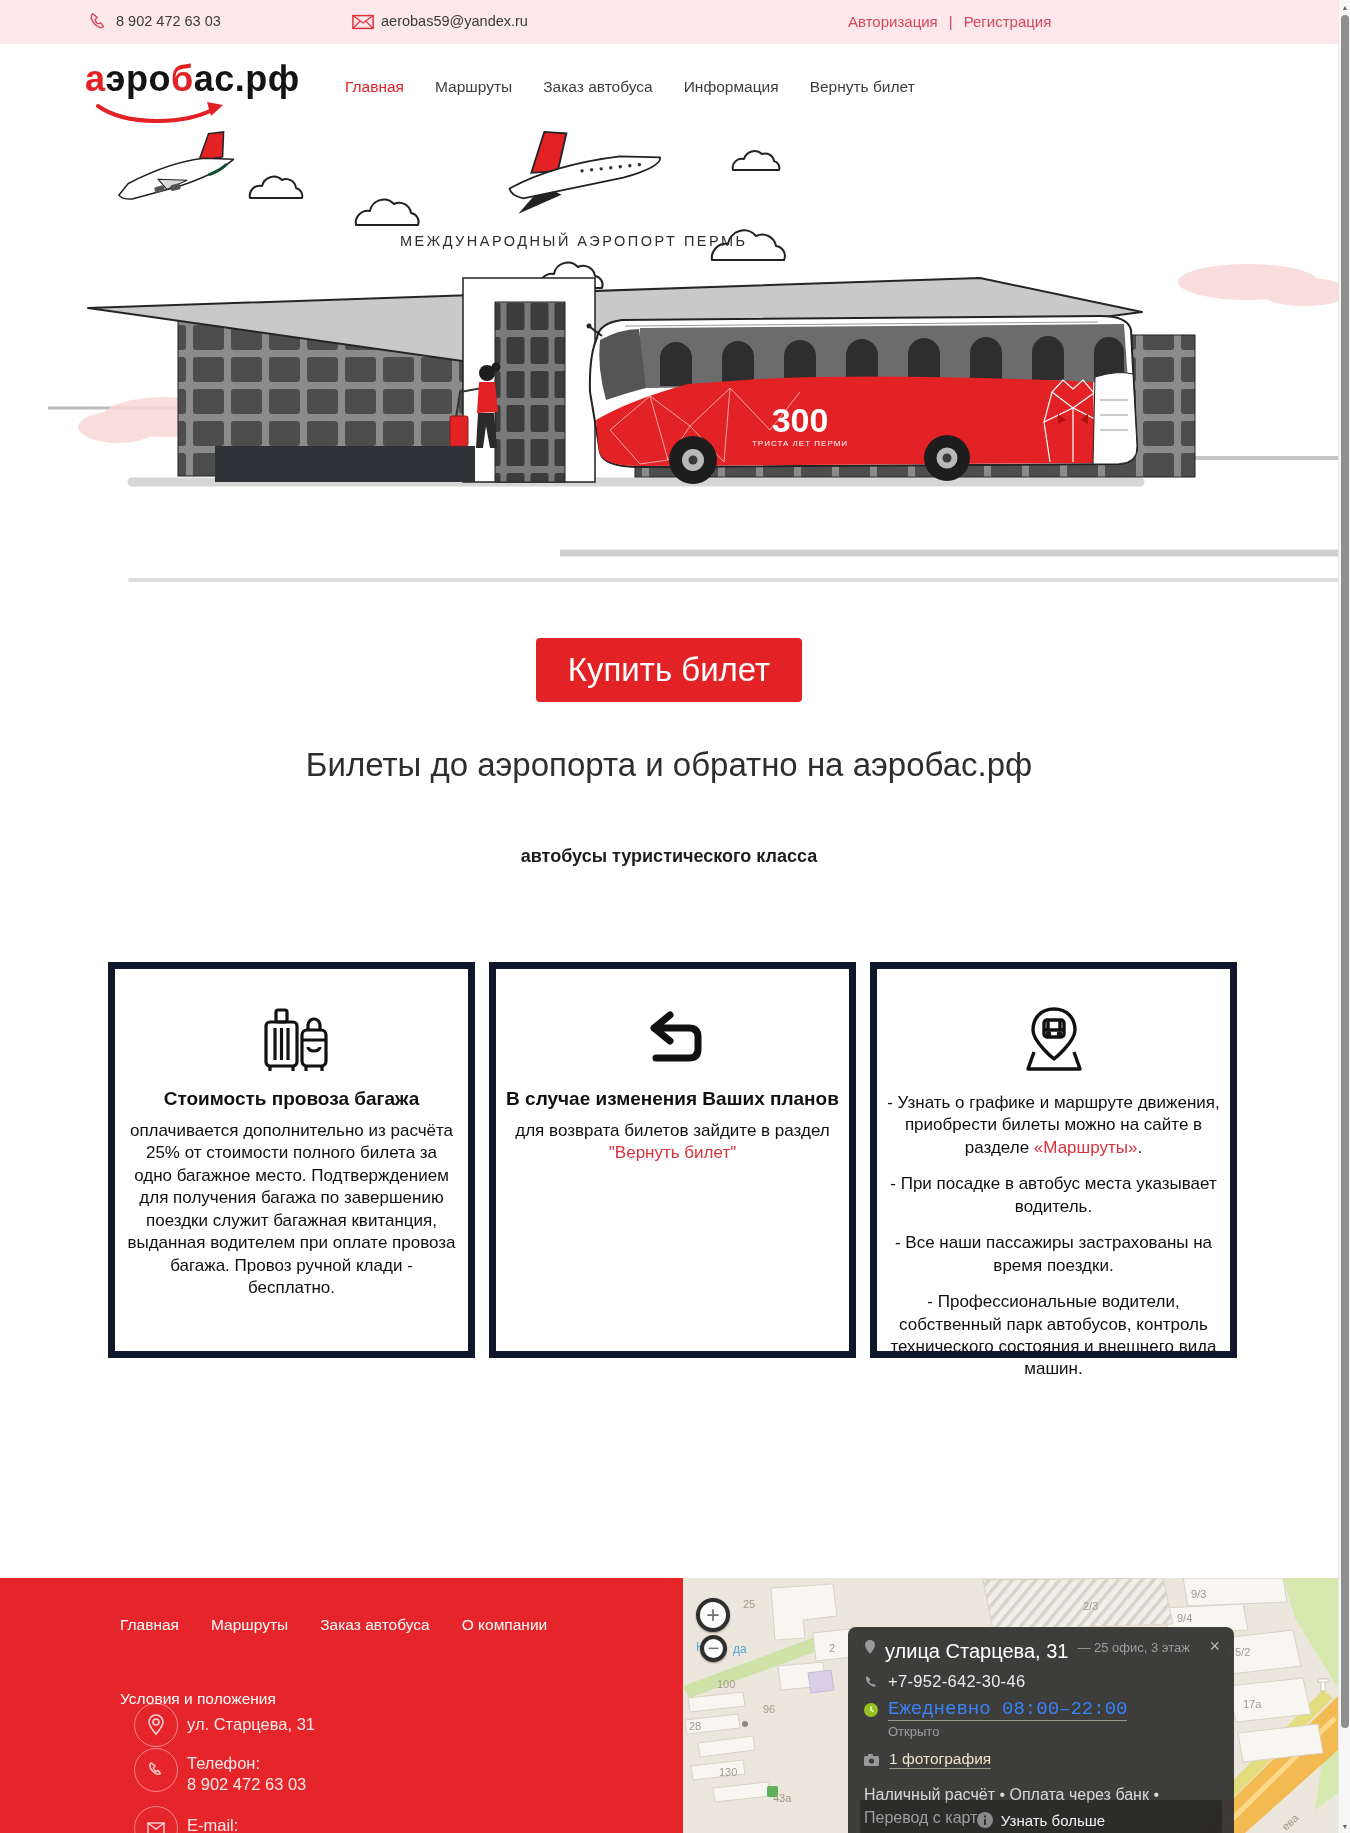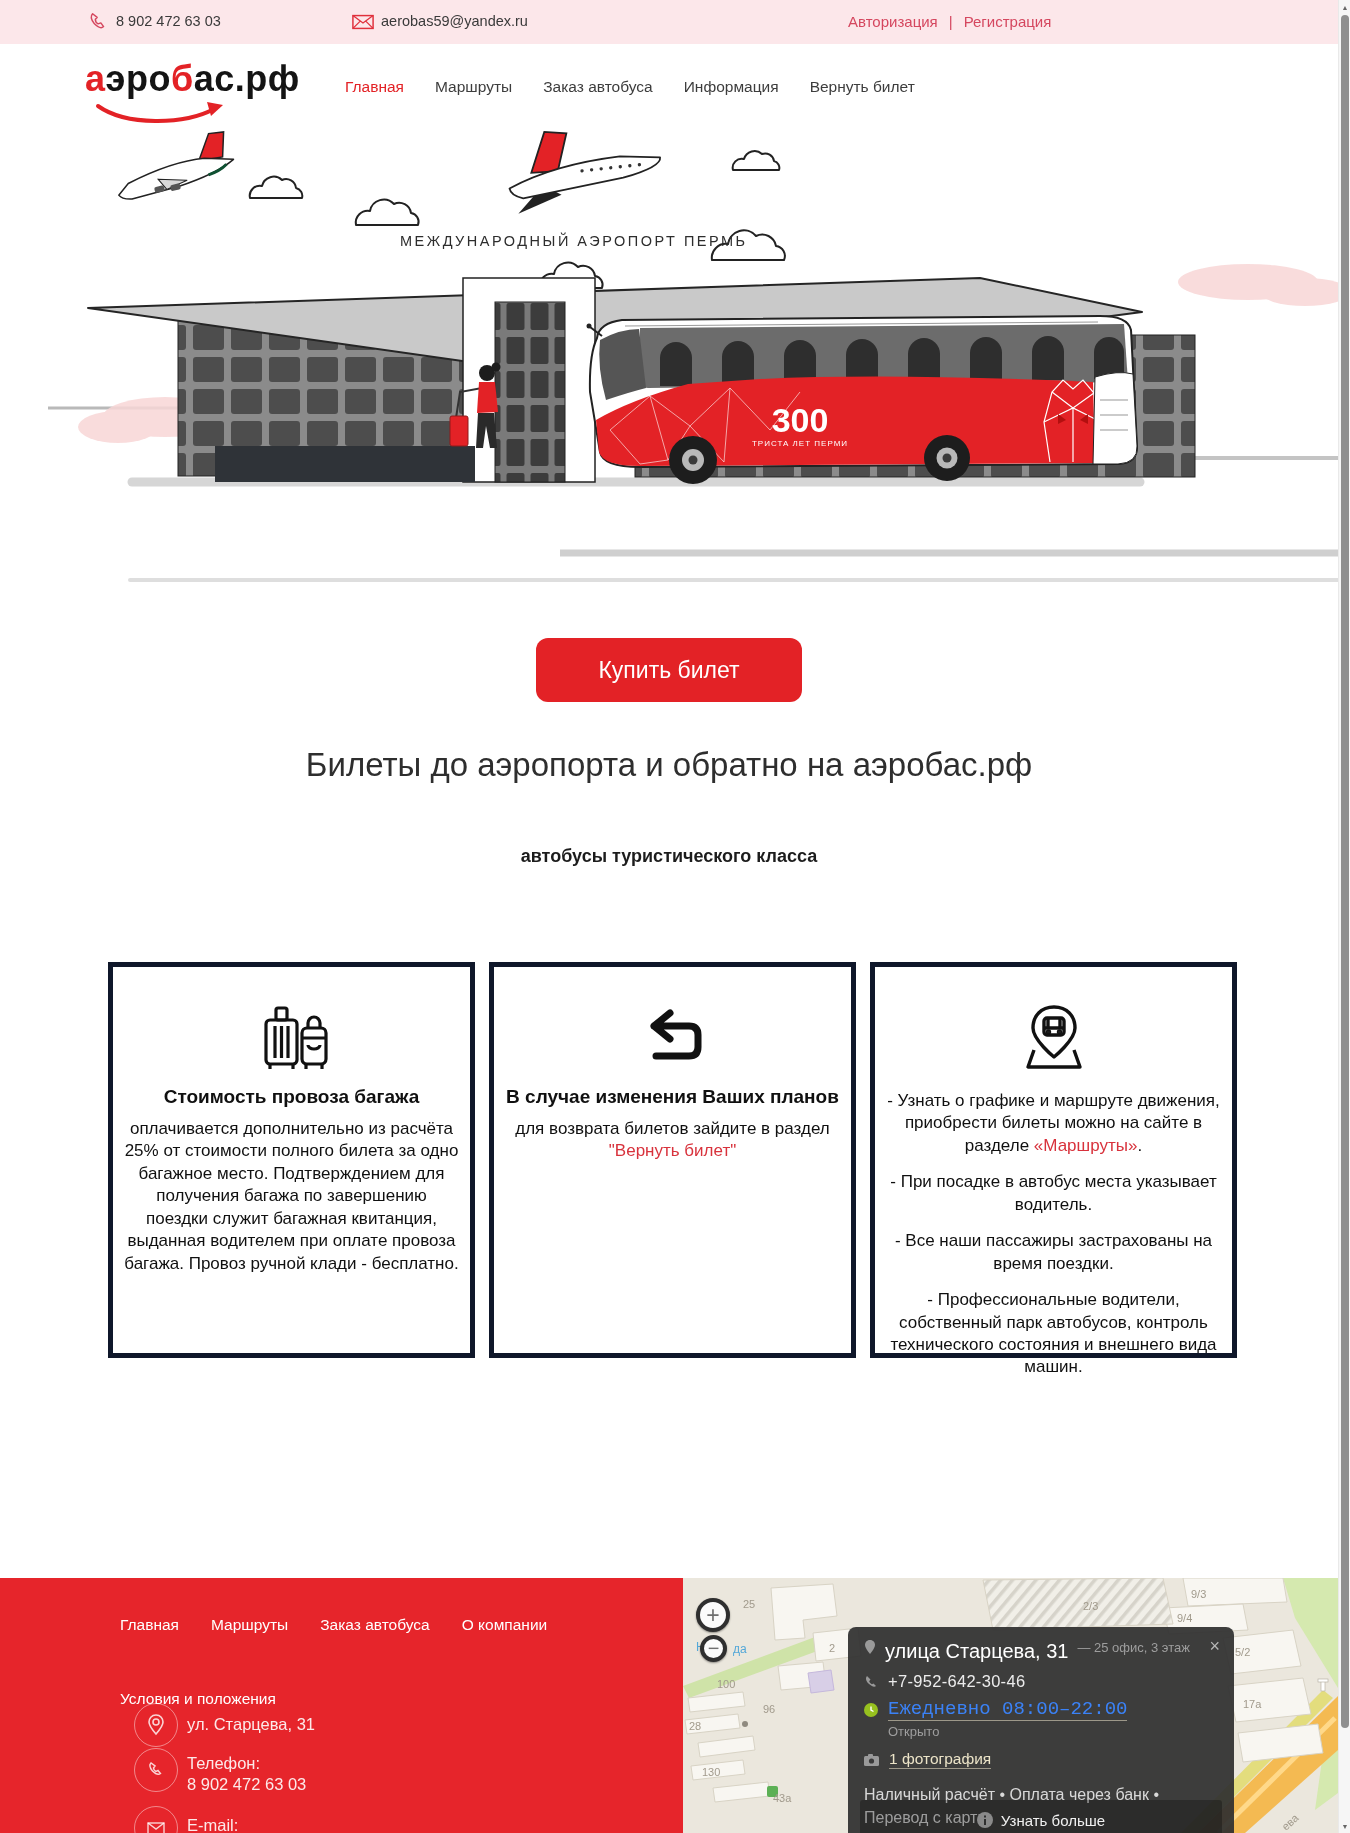--- a/index.html
+++ b/index.html
@@ -22,30 +22,30 @@
   .logo-arrow{position:absolute;left:92px;top:56px;}
   .mainnav{position:absolute;left:345px;top:34px;display:flex;gap:31px;font-size:15.5px;color:#3d3d3d;}
   .mainnav .nav-item{cursor:pointer;}
   .mainnav .active{color:#e32226;}
 
   
   .hero{position:absolute;left:0;top:130px;width:1350px;height:505px;}
 
   
   .cta{position:absolute;left:536px;top:638px;width:266px;height:64px;background:#e32226;
-       border:none;border-radius:12px;color:#fff;font-size:23px;font-family:"Liberation Sans",sans-serif;
+       border:none;border-radius:4px;color:#fff;font-size:33px;font-family:"Liberation Sans",sans-serif;
        cursor:pointer;display:flex;align-items:center;justify-content:center;}
 
   .h1{position:absolute;left:0;top:746px;width:1338px;text-align:center;font-size:33px;
       font-weight:400;color:#2e2e2e;}
   .sub{position:absolute;left:0;top:843px;width:1338px;text-align:center;font-size:18px;
        font-weight:bold;color:#1c1c1c;line-height:1.45;}
 
   
-  .card{position:absolute;top:962px;width:367px;height:396px;border:5px solid #0f172a;background:#fff;
+  .card{position:absolute;top:962px;width:367px;height:396px;border:7px solid #0f172a;background:#fff;
         padding:0 10px;text-align:center;}
   .card .iconwrap{margin-top:33px;height:76px;display:flex;justify-content:center;align-items:center;}
   .card h3{margin:10px 0 0 0;font-size:19px;font-weight:bold;color:#101010;}
   .card p{margin:10px 0 0 0;font-size:17px;line-height:1.32;color:#101010;}
   .card .redlink{color:#d8323c;cursor:pointer;}
   .card3 p{margin:14px 0 0 0;}
 
   
   .footer{position:absolute;left:0;top:1578px;width:1350px;height:255px;overflow:hidden;}
   .footer-red{position:absolute;left:0;top:0;width:683px;height:255px;background:#e6252b;color:#fff;}
@@ -378,21 +378,21 @@
 
       <span class="maplabel" style="left:60px;top:20px">25</span>
       <span class="maplabel" style="left:400px;top:22px">2/3</span>
       <span class="maplabel" style="left:508px;top:10px">9/3</span>
       <span class="maplabel" style="left:494px;top:34px">9/4</span>
       <span class="maplabel" style="left:552px;top:68px">5/2</span>
       <span class="maplabel" style="left:146px;top:64px">2</span>
       <span class="maplabel" style="left:34px;top:100px">100</span>
       <span class="maplabel" style="left:80px;top:125px">96</span>
       <span class="maplabel" style="left:6px;top:142px">28</span>
-      <span class="maplabel" style="left:19px;top:188px">130</span>
+      <span class="maplabel" style="left:36px;top:188px">130</span>
       <span class="maplabel" style="left:90px;top:214px">43а</span>
       <span class="maplabel" style="left:560px;top:120px">17а</span>
       <span class="maplabel" style="left:598px;top:238px;transform:rotate(-42deg)">ева</span>
       <span class="maplabel blue" style="left:13px;top:62px">Н</span>
       <span class="maplabel blue" style="left:50px;top:64px">да</span>
 
       <div class="zoombtn zin">+</div>
       <div class="zoombtn zout">−</div>
 
       

